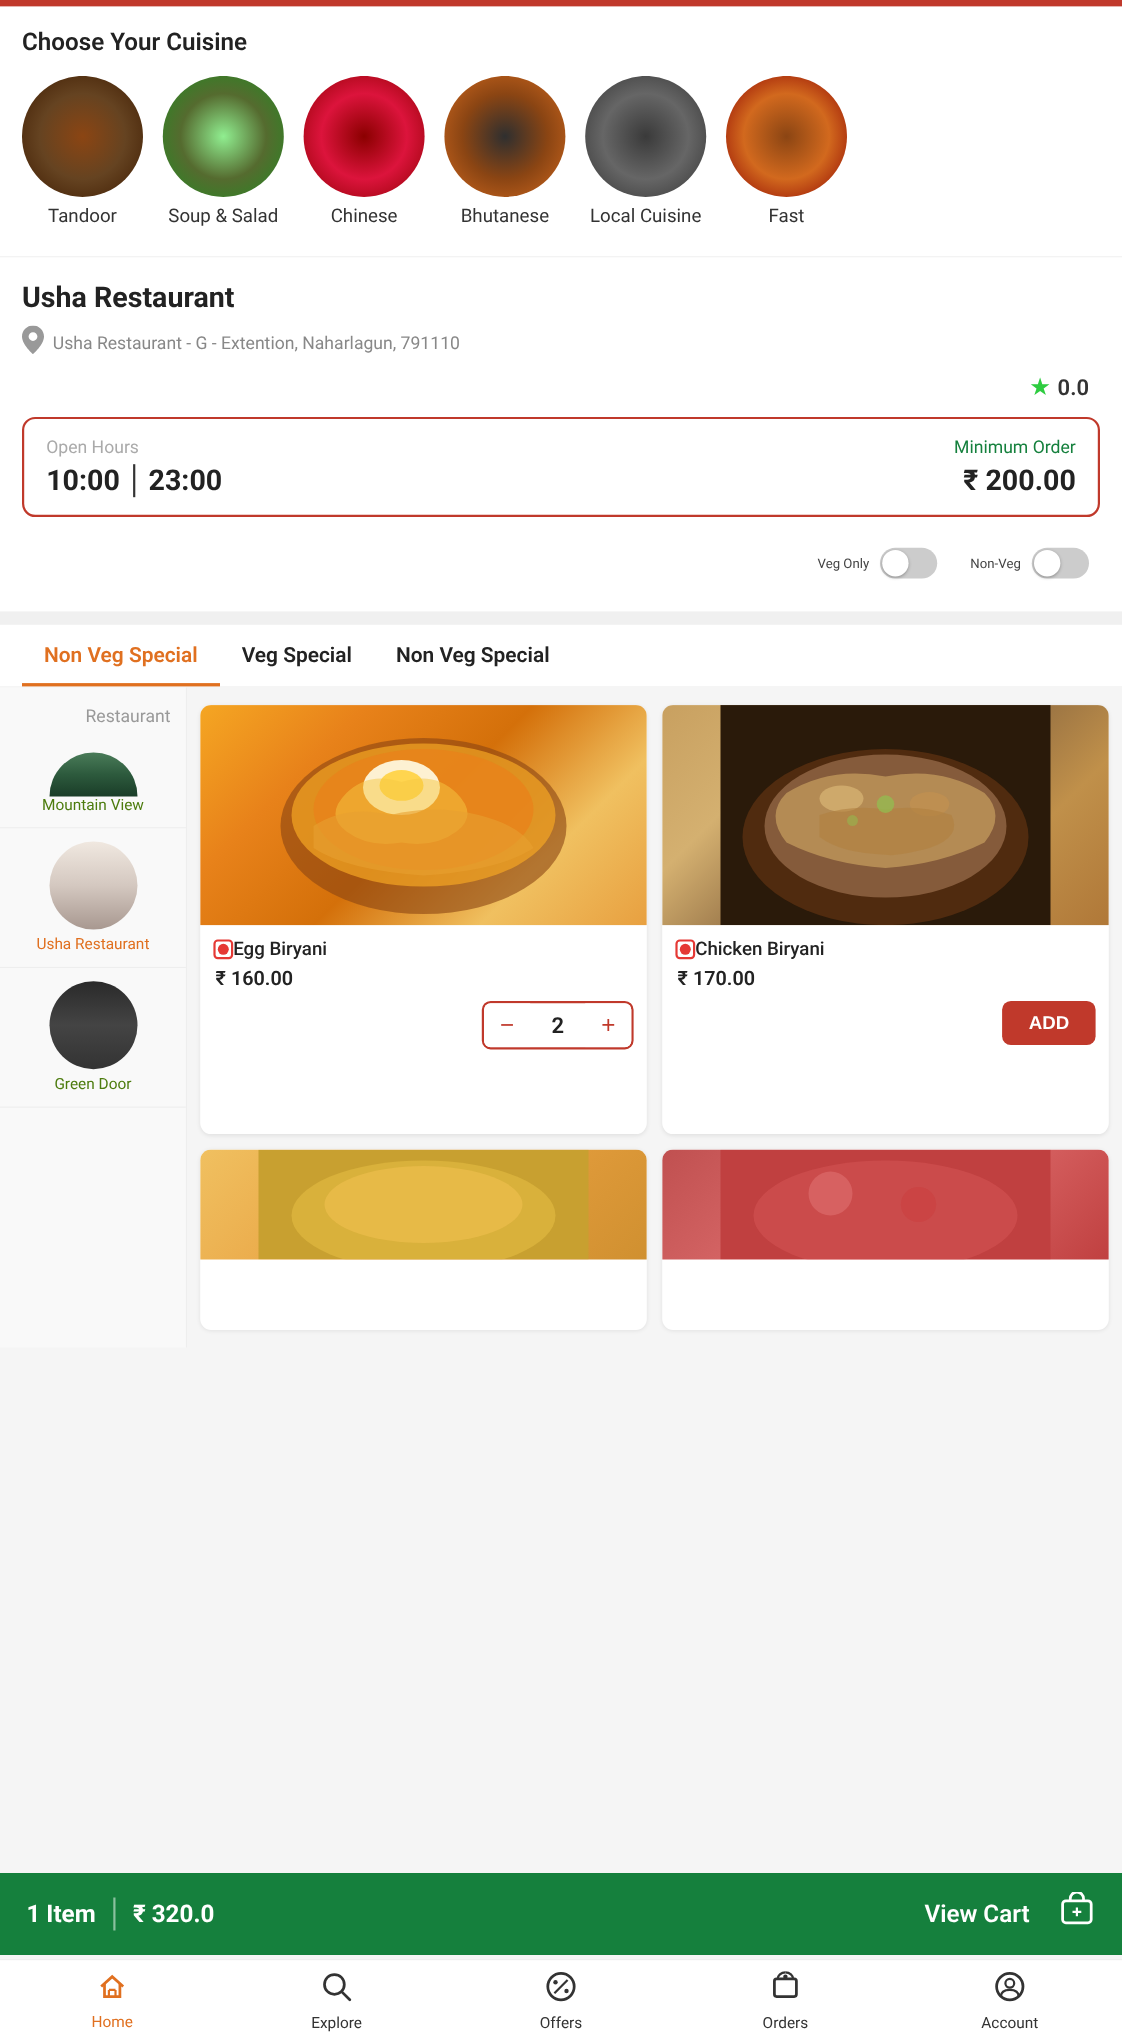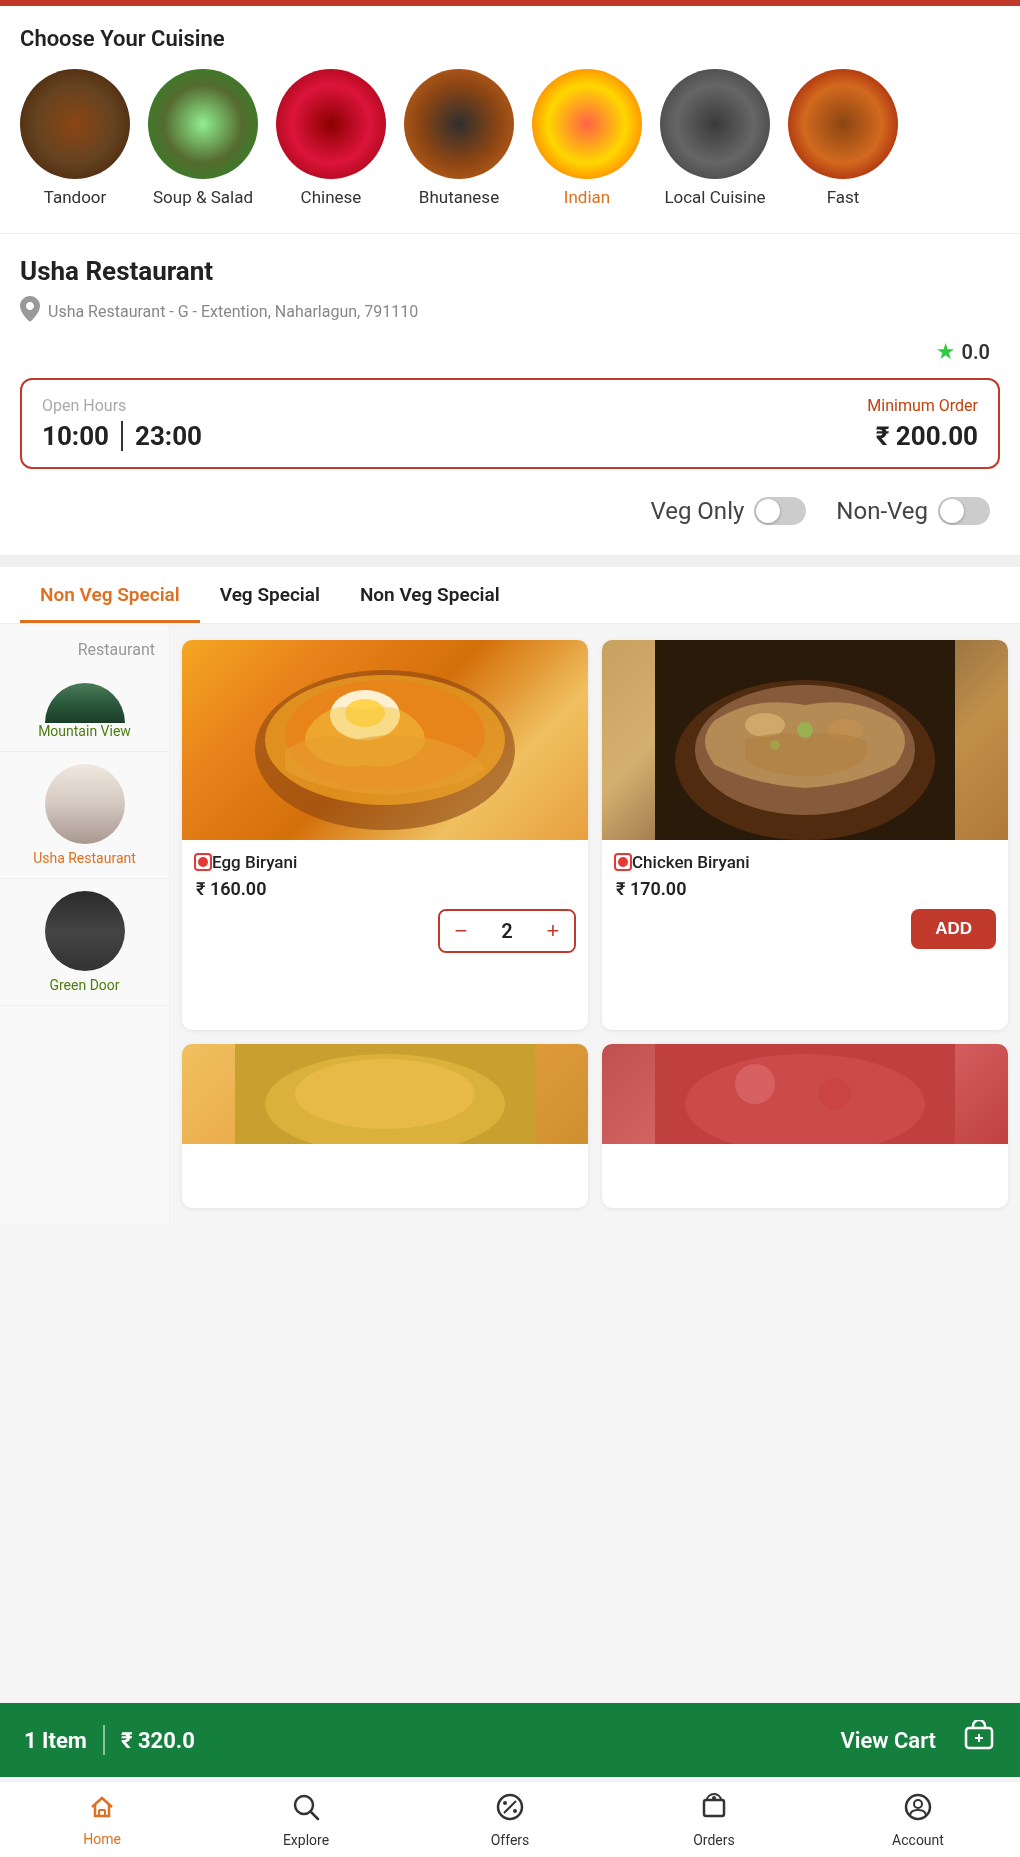--- a/index.html
+++ b/index.html
@@ -134,21 +134,21 @@
       width: 2px;
       height: 30px;
       background: #333;
       display: inline-block;
     }
     .hours-right {
       text-align: right;
     }
     .min-order-label {
       font-size: 16px;
-      color: #c2410c;
+      color: #15803d;
       margin-bottom: 6px;
     }
     .min-order-value {
       font-size: 26px;
       font-weight: 700;
       color: #222;
     }
 
     
     .veg-toggles {
@@ -157,21 +157,21 @@
       gap: 30px;
       padding: 10px 10px 20px;
       background: #fff;
     }
     .toggle-group {
       display: flex;
       align-items: center;
       gap: 10px;
     }
     .toggle-label {
-      font-size: 24px;
+      font-size: 12px;
       color: #444;
     }
     .toggle-switch {
       width: 52px;
       height: 28px;
       border-radius: 14px;
       background: #ccc;
       position: relative;
       cursor: pointer;
     }
@@ -524,24 +524,20 @@
       <div class="cuisine-img cuisine-soup"></div>
       <span class="cuisine-label">Soup &amp; Salad</span>
     </div>
     <div class="cuisine-item">
       <div class="cuisine-img cuisine-chinese"></div>
       <span class="cuisine-label">Chinese</span>
     </div>
     <div class="cuisine-item">
       <div class="cuisine-img cuisine-bhutanese"></div>
       <span class="cuisine-label">Bhutanese</span>
-    </div>
-    <div class="cuisine-item">
-      <div class="cuisine-img cuisine-indian"></div>
-      <span class="cuisine-label active">Indian</span>
     </div>
     <div class="cuisine-item">
       <div class="cuisine-img cuisine-local"></div>
       <span class="cuisine-label">Local Cuisine</span>
     </div>
     <div class="cuisine-item">
       <div class="cuisine-img cuisine-fast"></div>
       <span class="cuisine-label">Fast</span>
     </div>
   </div>

